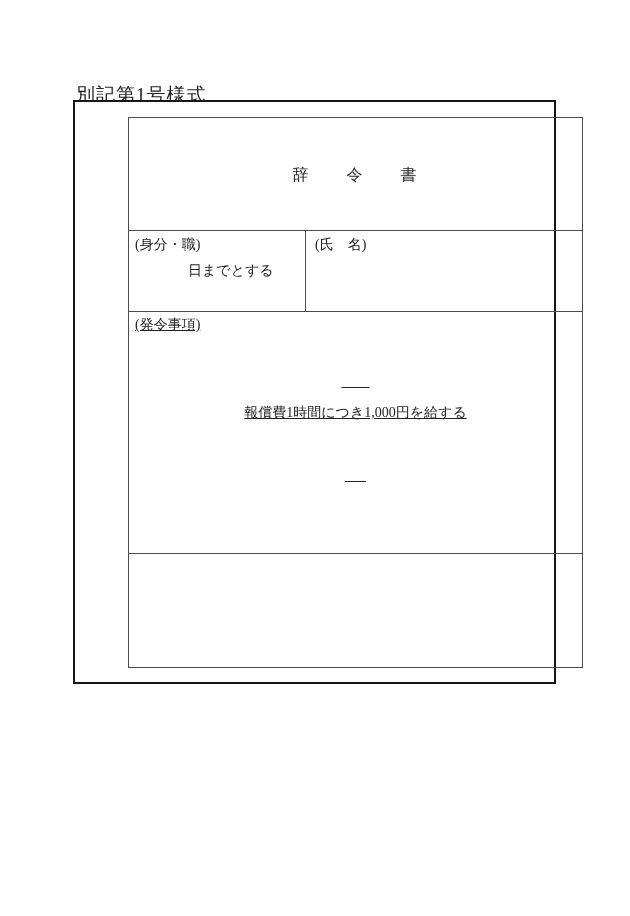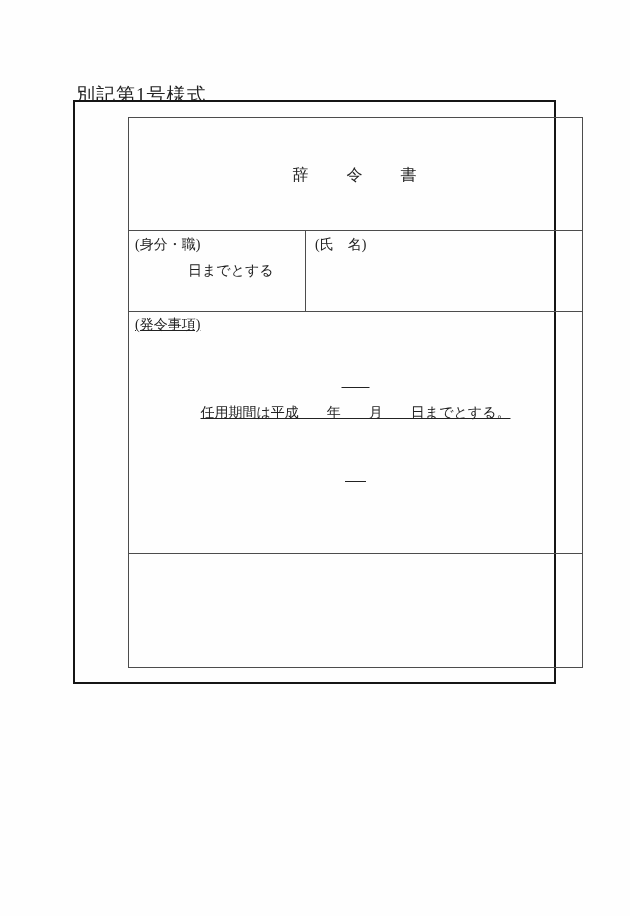--- a/index.html
+++ b/index.html
@@ -123,19 +123,19 @@
       </div>
       <div class="cell-name">
         <div>(氏　名)</div>
         <div></div>
       </div>
     </div>
 
     <div class="row-order">
       <div>(発令事項)</div>
       <div class="order-lines">
-        <div>任用期間は平成　　年　　月　　日までとする。</div>
+        <div>報償費1時間につき1,000円を給する</div>
       </div>
     </div>
 
 
   </div>
 </div>
 
 </body></html>

